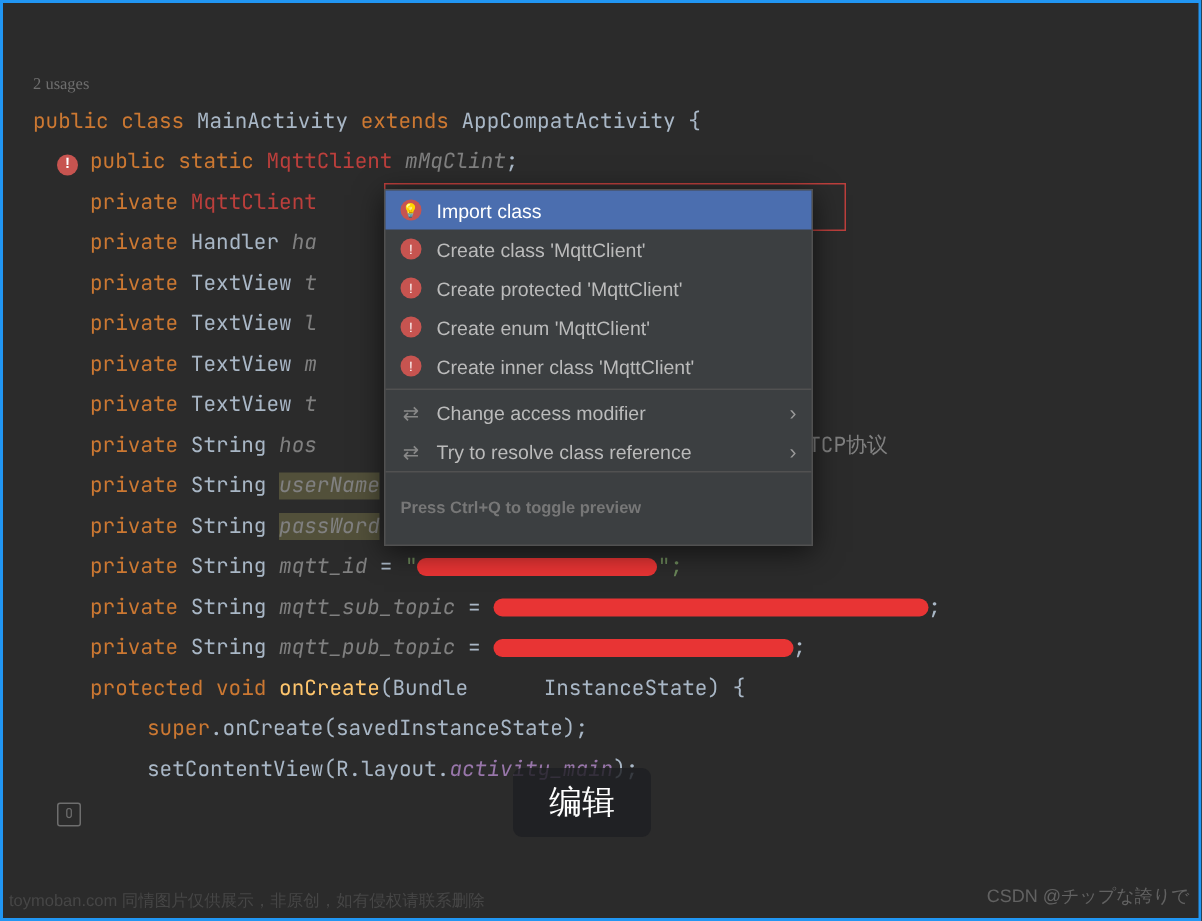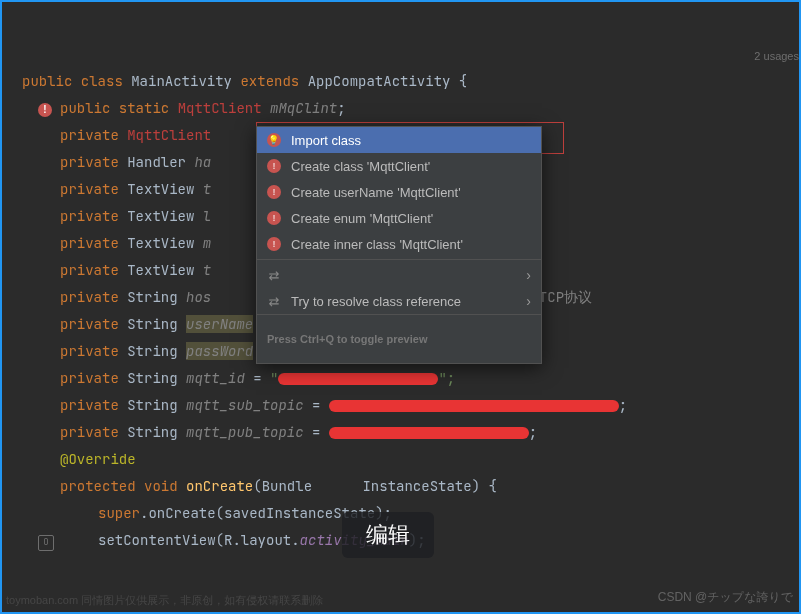--- a/index.html
+++ b/index.html
@@ -49,22 +49,21 @@
     position: absolute;
     left: 0;
     top: 0;
     width: 56px;
     height: 100%;
   }
   .usages-hint {
     font-size: 11px;
     color: var(--usages);
     padding: 40px 0 6px 0;
-    font-family: Liberation Sans, sans-serif;
-    text-align: right;
+    font-family: Liberation Serif, serif;
   }
   .line {
     white-space: pre;
     line-height: 27px;
     height: 27px;
   }
   .indent1 { padding-left: 38px; }
   .indent2 { padding-left: 76px; }
   .k { color: var(--keyword); }
   .t-err { color: var(--type-unresolved); }
@@ -260,21 +259,20 @@
     <div class="line indent1"><span class="k">private</span> <span class="w">String</span> <span class="id-gray warn-underlay">userName</span><span class="w"> = </span><span class="str">"</span><span class="scribble" style="width:160px"></span><span class="str">";</span></div>
 
     <div class="line indent1"><span class="k">private</span> <span class="w">String</span> <span class="id-gray warn-underlay">passWord</span><span class="w"> = </span><span class="str">"2</span><span class="scribble" style="width:110px"></span><span class="str">";</span></div>
 
     <div class="line indent1"><span class="k">private</span> <span class="w">String</span> <span class="id-gray">mqtt_id</span><span class="w"> = </span><span class="str">"</span><span class="scribble" style="width:160px"></span><span class="str">";</span></div>
 
     <div class="line indent1"><span class="k">private</span> <span class="w">String</span> <span class="id-gray">mqtt_sub_topic</span><span class="w"> = </span><span class="scribble" style="width:290px"></span><span class="w">;</span></div>
 
     <div class="line indent1"><span class="k">private</span> <span class="w">String</span> <span class="id-gray">mqtt_pub_topic</span><span class="w"> = </span><span class="scribble" style="width:200px"></span><span class="w">;</span></div>
 
-    <div class="line indent1"><span class="ann">@Override</span></div>
 
     <div class="line indent1"><span class="k">protected</span> <span class="k">void</span> <span class="m">onCreate</span><span class="w">(Bundle </span>     <span class="w">InstanceState)</span><span class="w"> {</span></div>
 
     <div class="line indent2"><span class="k">super</span><span class="w">.onCreate(savedInstanceState);</span></div>
 
     <div class="line indent2"><span class="w">setContentView(R.layout.</span><span class="id-purple">activity_main</span><span class="w">);</span></div>
 
   </div>
 
   <div class="error-box"></div>
@@ -283,33 +281,34 @@
     <div class="popup-item selected">
       <span class="popup-icon-bulb">💡</span>
       <span>Import class</span>
     </div>
     <div class="popup-item">
       <span class="popup-icon-bulb">!</span>
       <span>Create class 'MqttClient'</span>
     </div>
     <div class="popup-item">
       <span class="popup-icon-bulb">!</span>
-      <span>Create userName 'MqttClient'</span>
+      <span>Create protected 'MqttClient'</span>
     </div>
     <div class="popup-item">
       <span class="popup-icon-bulb">!</span>
       <span>Create enum 'MqttClient'</span>
     </div>
     <div class="popup-item">
       <span class="popup-icon-bulb">!</span>
       <span>Create inner class 'MqttClient'</span>
     </div>
     <div class="popup-sep"></div>
     <div class="popup-item">
       <span class="popup-icon-intent">⇄</span>
+      <span>Change access modifier</span>
       <span class="chev">›</span>
     </div>
     <div class="popup-item">
       <span class="popup-icon-intent">⇄</span>
       <span>Try to resolve class reference</span>
       <span class="chev">›</span>
     </div>
     <div class="popup-footer">Press Ctrl+Q to toggle preview</div>
   </div>
 

